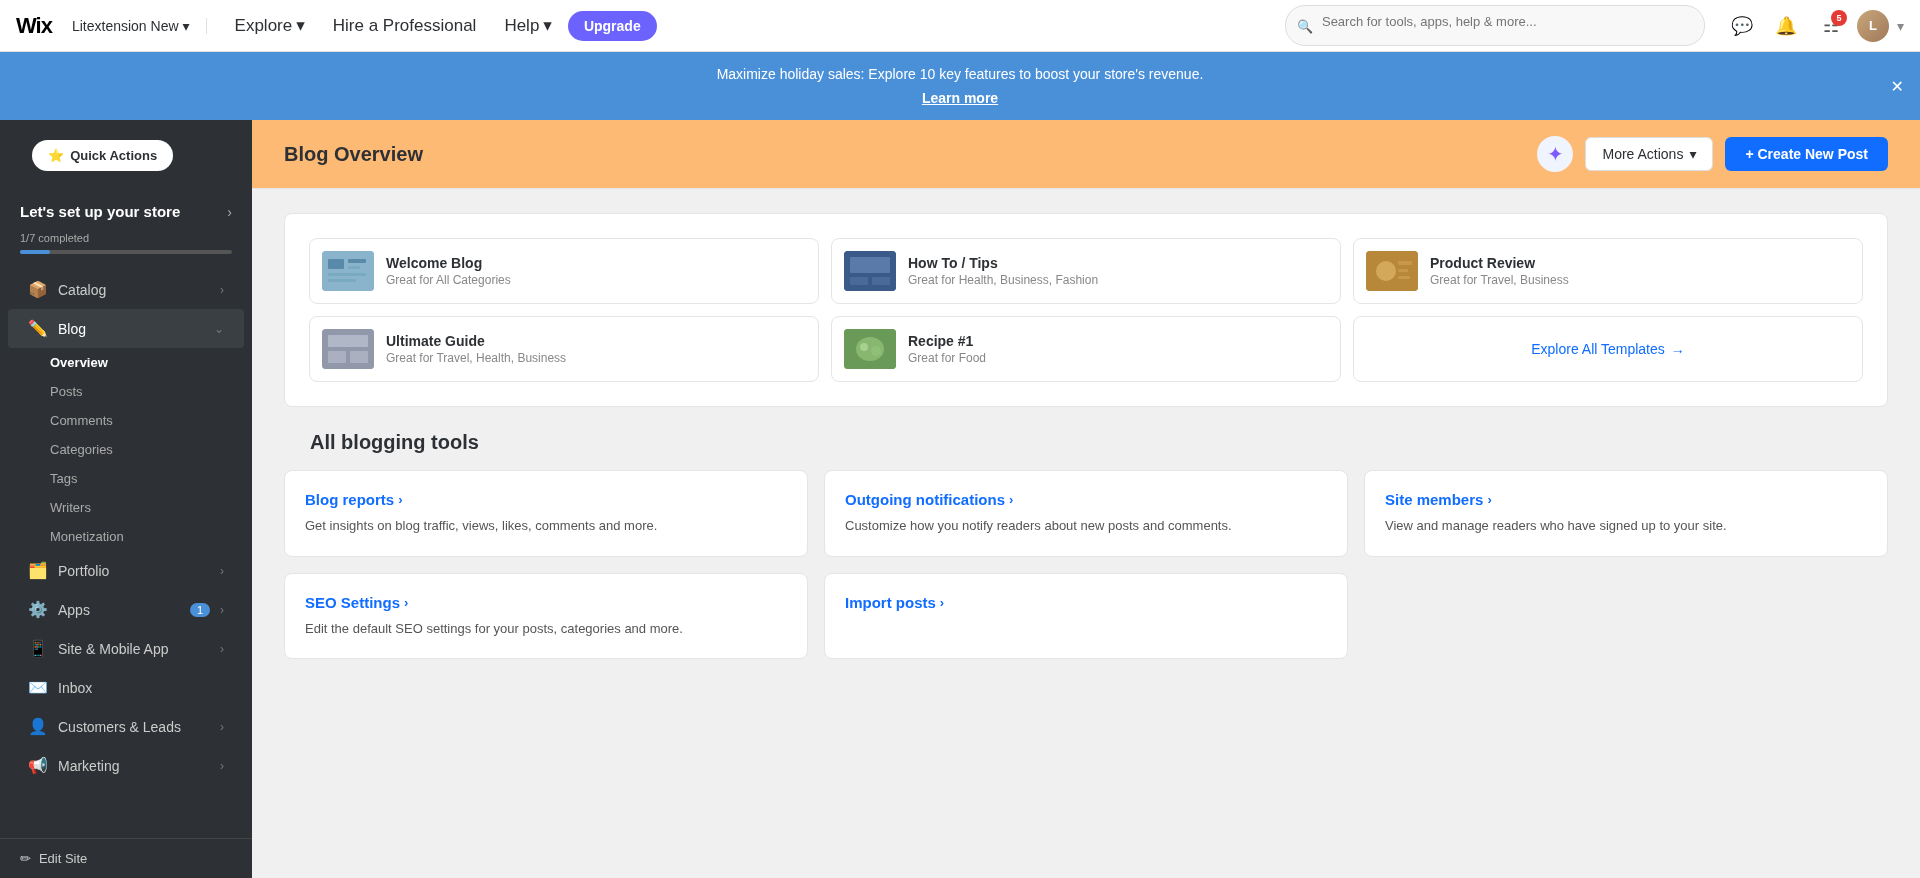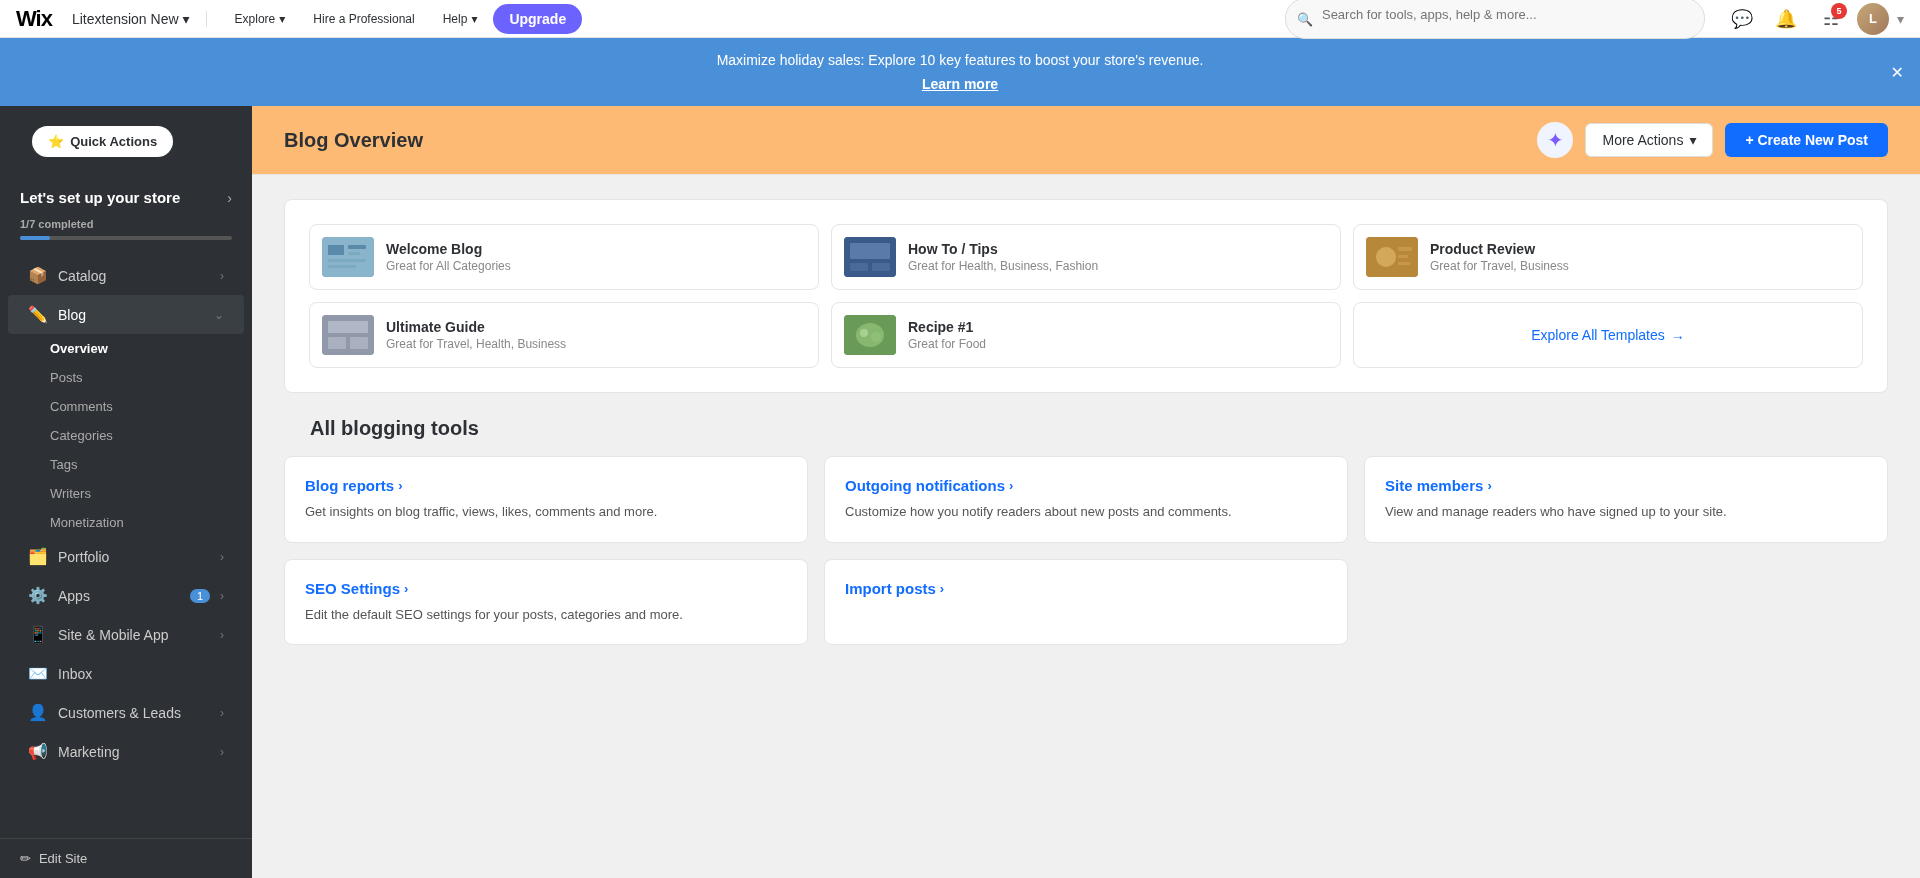--- a/index.html
+++ b/index.html
@@ -1,21 +1,21 @@
 <!DOCTYPE html>
 <html><head>
   <meta charset="utf-8">
   <style>
     * { box-sizing: border-box; margin: 0; padding: 0; }
     body { font-family: 'Helvetica Neue', Arial, sans-serif; background: #f5f5f5; color: #2d3034; font-size: 14px; height: 878px; overflow: hidden; display: flex; flex-direction: column; }
 
     
     .top-nav {
       background: #fff;
-      height: 38px;
+      height: 52px;
       display: flex;
       align-items: center;
       padding: 0 16px;
       border-bottom: 1px solid #e0e0e0;
       gap: 12px;
       flex-shrink: 0;
       z-index: 10;
     }
     .wix-logo {
       font-weight: 900;
@@ -41,21 +41,21 @@
       gap: 4px;
       flex: 1;
     }
     .nav-item {
       padding: 6px 12px;
       cursor: pointer;
       border-radius: 6px;
       display: flex;
       align-items: center;
       gap: 4px;
-      font-size: 12px;
+      font-size: 17px;
       color: #2d3034;
     }
     .nav-upgrade {
       background: #6c63ff;
       color: #fff;
       padding: 7px 16px;
       border-radius: 20px;
       cursor: pointer;
       font-size: 14px;
       font-weight: 600;
@@ -201,21 +201,20 @@
     }
     .progress-bar-fill {
       background: #4a90d9;
       border-radius: 4px;
       height: 4px;
     }
     .progress-text {
       font-size: 11px;
       color: #aaa;
       margin-bottom: 6px;
-      font-weight: bold;
     }
 
     .sidebar-section {
       padding: 4px 0;
     }
     .sidebar-item {
       display: flex;
       align-items: center;
       padding: 10px 20px;
       cursor: pointer;

